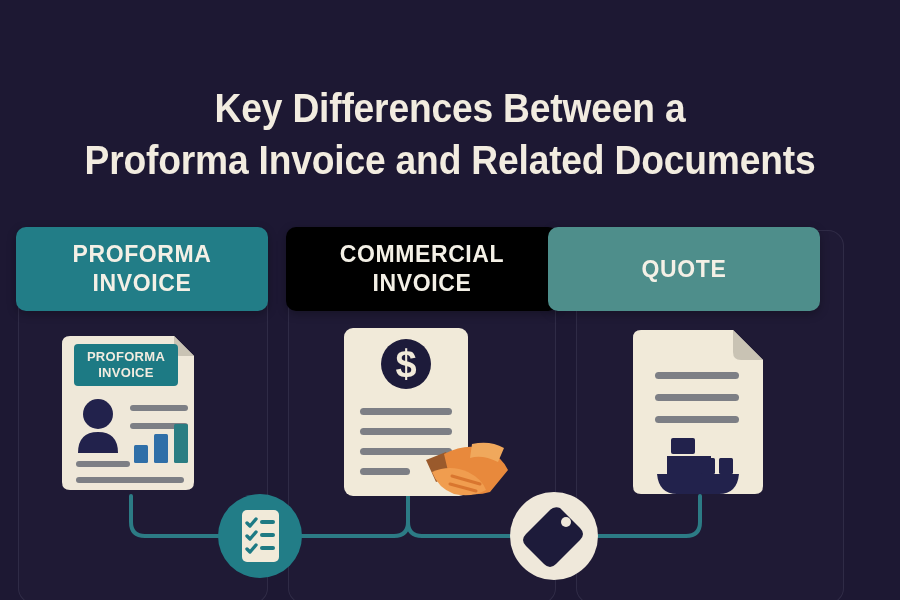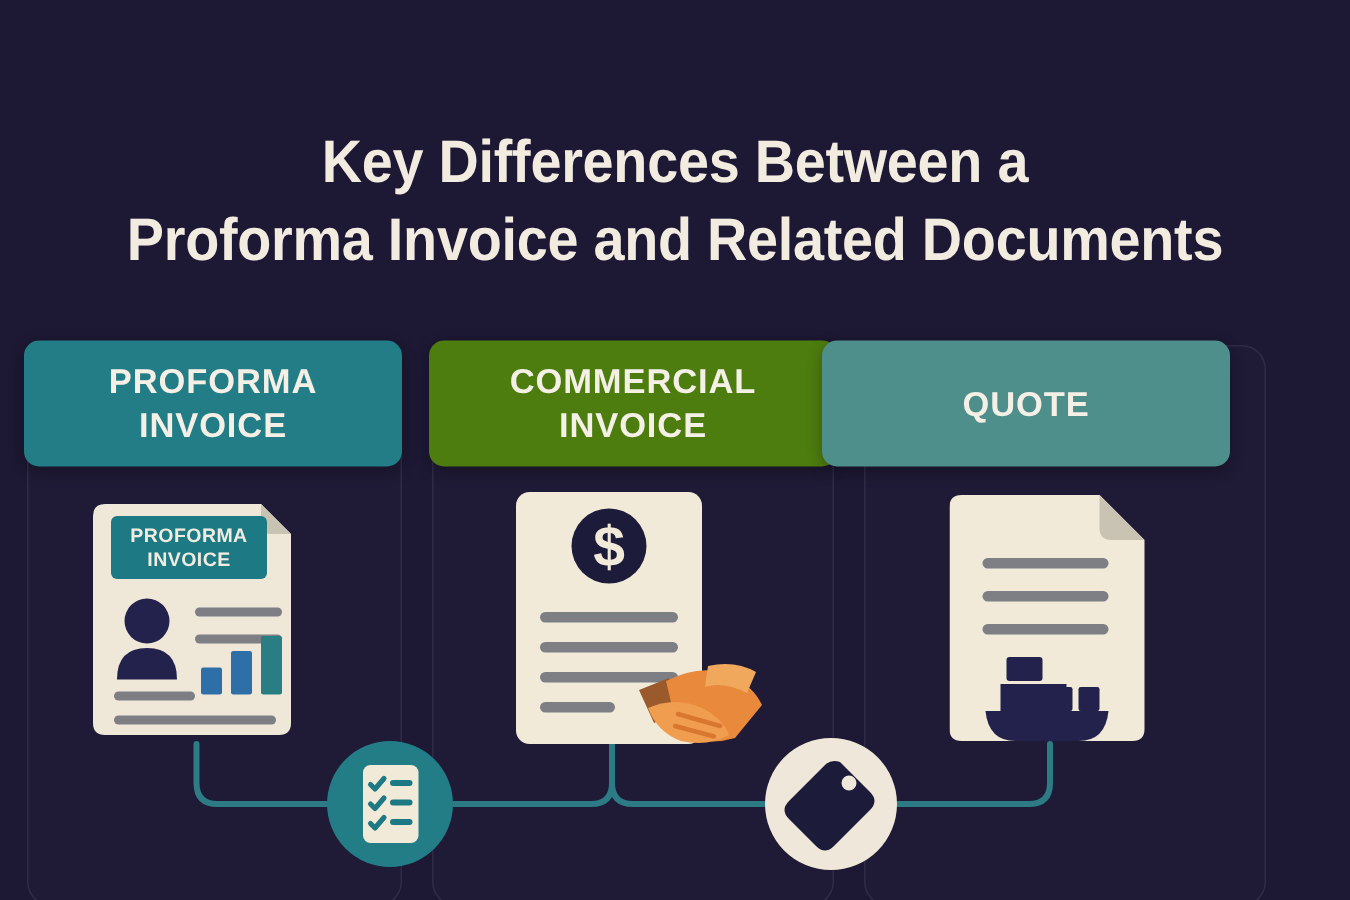--- a/index.html
+++ b/index.html
@@ -48,21 +48,21 @@
     text-align:center;
     color:#f4f0e6;
     font-weight:700;
     font-size:23px;
     line-height:29px;
     letter-spacing:0.6px;
     box-shadow:0 3px 10px rgba(0,0,0,0.28);
   }
   .card .lbl { display:block; white-space:pre-line; }
   .card.c1 { left:16px;  width:252px; background:#227d87; }
-  .card.c2 { left:286px; width:272px; background:#4d7c0f; }
+  .card.c2 { left:286px; width:272px; background:#000000; }
   .card.c3 { left:548px; width:272px; background:#4e8e8b; }
 
   
   #wires { position:absolute; left:0; top:0; width:900px; height:600px; }
 
   
   .doc { position:absolute; }
   .doc svg { display:block; }
 
   

